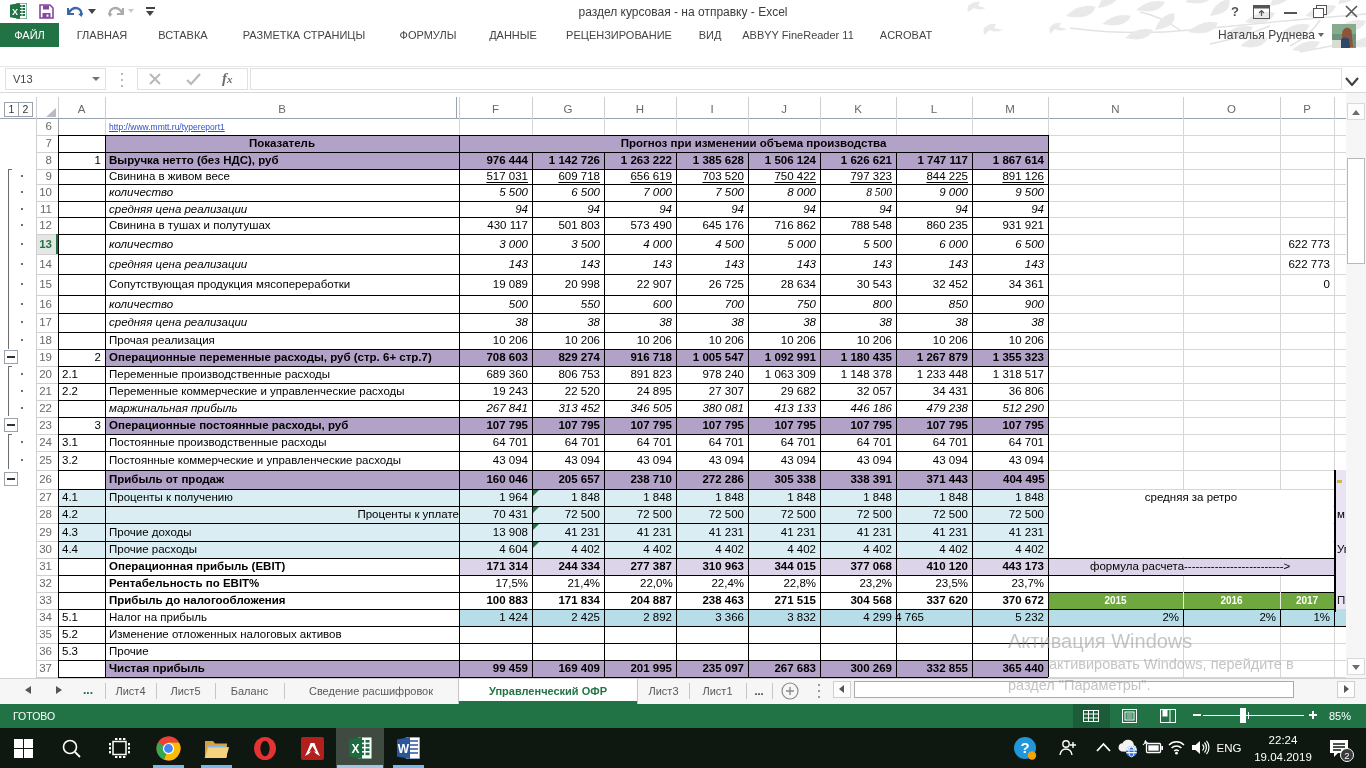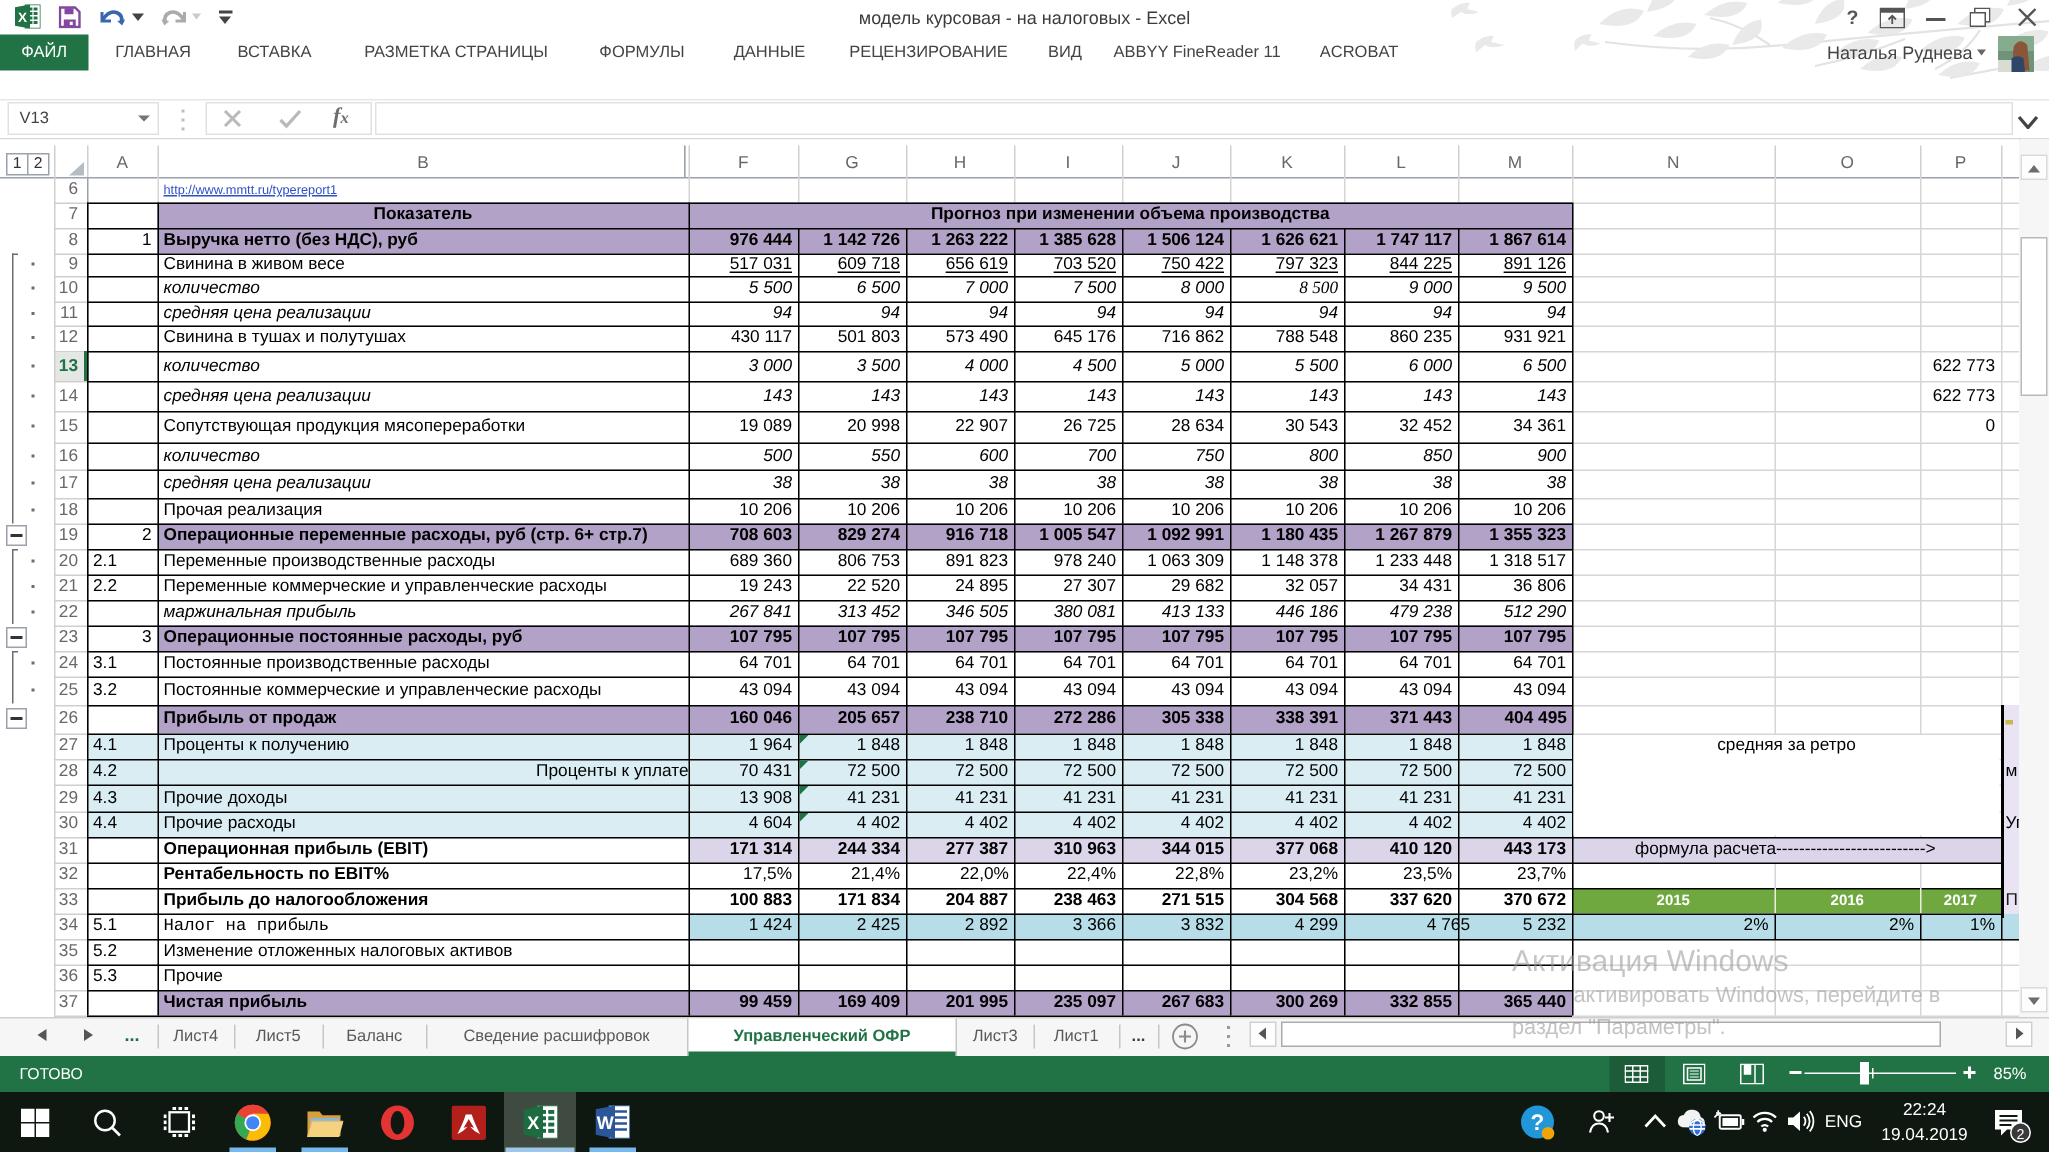--- a/index.html
+++ b/index.html
@@ -70,21 +70,21 @@
   </svg>
 <div style="left:88px;top:9px;width:0;height:0;border-left:4px solid transparent;border-right:4px solid transparent;border-top:5px solid #444"></div>
 <svg style="left:107px;top:5px;width:18px;height:14px" viewBox="0 0 18 14">
 <path d="M16 3 L16 9 L10 9" fill="none" stroke="#ababab" stroke-width="2"></path>
 <path d="M15.5 8 Q11 1.5 6 3.5 Q2 5 3 10" fill="none" stroke="#ababab" stroke-width="2.4"></path>
 <path d="M5.8 9 l-3.2 3 l-2 -4z" fill="#ababab"></path>
   </svg>
 <div style="left:128px;top:9px;width:0;height:0;border-left:3.5px solid transparent;border-right:3.5px solid transparent;border-top:4.5px solid #c9c9c9"></div>
 <div style="left:146px;top:7px;width:9px;height:2px;background:#444"></div>
 <div style="left:146px;top:11px;width:0;height:0;border-left:4.5px solid transparent;border-right:4.5px solid transparent;border-top:5px solid #444"></div>
-<div class="c" style="left:483px;top:4px;width:400px;height:16px;line-height:16px;text-align:center;;font-size:12px;color:#3c3c3c;left:483px;width:400px">модель курсовая - на налоговых - Excel</div>
+<div class="c" style="left:483px;top:4px;width:400px;height:16px;line-height:16px;text-align:center;;font-size:12px;color:#3c3c3c;left:483px;width:400px">раздел курсовая - на отправку - Excel</div>
 <div class="c" style="left:1226px;top:3px;width:18px;height:18px;line-height:18px;text-align:center;font-size:13px;font-weight:bold;color:#555">?</div>
 <svg style="left:1253px;top:5px;width:17px;height:14px" viewBox="0 0 17 14">
 <rect x="0.5" y="0.5" width="16" height="13" fill="none" stroke="#555" stroke-width="1"></rect>
 <rect x="0.5" y="0.5" width="16" height="3" fill="#555"></rect>
 <path d="M8.5 11 L8.5 6 M6 8 L8.5 5.5 L11 8" stroke="#555" stroke-width="1.2" fill="none"></path>
   </svg>
 <div style="left:1284px;top:12px;width:13px;height:2px;background:#555"></div>
 <svg style="left:1313px;top:5px;width:14px;height:13px" viewBox="0 0 14 13">
 <rect x="3.5" y="0.5" width="10" height="9" fill="#fff" stroke="#555"></rect>
 <rect x="0.5" y="3.5" width="10" height="9" fill="#fff" stroke="#555"></rect>
@@ -590,21 +590,21 @@
 <div class="c b" style="left:748px;top:592px;width:72px;height:17px;line-height:17px;text-align:right;padding-right:4px;">271 515</div>
 <div class="c b" style="left:820px;top:592px;width:76px;height:17px;line-height:17px;text-align:right;padding-right:4px;">304 568</div>
 <div class="c b" style="left:896px;top:592px;width:76px;height:17px;line-height:17px;text-align:right;padding-right:4px;">337 620</div>
 <div class="c b" style="left:972px;top:592px;width:76px;height:17px;line-height:17px;text-align:right;padding-right:4px;">370 672</div>
 <div class="c" style="left:459px;top:609px;width:73px;height:17px;line-height:17px;text-align:right;padding-right:4px;">1 424</div>
 <div class="c" style="left:532px;top:609px;width:72px;height:17px;line-height:17px;text-align:right;padding-right:4px;">2 425</div>
 <div class="c" style="left:604px;top:609px;width:72px;height:17px;line-height:17px;text-align:right;padding-right:4px;">2 892</div>
 <div class="c" style="left:676px;top:609px;width:72px;height:17px;line-height:17px;text-align:right;padding-right:4px;">3 366</div>
 <div class="c" style="left:748px;top:609px;width:72px;height:17px;line-height:17px;text-align:right;padding-right:4px;">3 832</div>
 <div class="c" style="left:820px;top:609px;width:76px;height:17px;line-height:17px;text-align:right;padding-right:4px;">4 299</div>
-<div class="c" style="left:908px;top:609px;width:76px;height:17px;line-height:17px;text-align:right;padding-right:4px;">4 765</div>
+<div class="c" style="left:852px;top:609px;width:76px;height:17px;line-height:17px;text-align:right;padding-right:4px;">4 765</div>
 <div class="c" style="left:972px;top:609px;width:76px;height:17px;line-height:17px;text-align:right;padding-right:4px;">5 232</div>
 <div class="c b" style="left:459px;top:660px;width:73px;height:17px;line-height:17px;text-align:right;padding-right:4px;">99 459</div>
 <div class="c b" style="left:532px;top:660px;width:72px;height:17px;line-height:17px;text-align:right;padding-right:4px;">169 409</div>
 <div class="c b" style="left:604px;top:660px;width:72px;height:17px;line-height:17px;text-align:right;padding-right:4px;">201 995</div>
 <div class="c b" style="left:676px;top:660px;width:72px;height:17px;line-height:17px;text-align:right;padding-right:4px;">235 097</div>
 <div class="c b" style="left:748px;top:660px;width:72px;height:17px;line-height:17px;text-align:right;padding-right:4px;">267 683</div>
 <div class="c b" style="left:820px;top:660px;width:76px;height:17px;line-height:17px;text-align:right;padding-right:4px;">300 269</div>
 <div class="c b" style="left:896px;top:660px;width:76px;height:17px;line-height:17px;text-align:right;padding-right:4px;">332 855</div>
 <div class="c b" style="left:972px;top:660px;width:76px;height:17px;line-height:17px;text-align:right;padding-right:4px;">365 440</div>
 <div class="c b" style="left:105px;top:152px;width:354px;height:17px;line-height:17px;text-align:left;padding-left:4px;">Выручка нетто (без НДС), руб</div>
@@ -626,21 +626,21 @@
 <div class="c" style="left:105px;top:434px;width:354px;height:17px;line-height:17px;text-align:left;padding-left:4px;">Постоянные производственные расходы</div>
 <div class="c" style="left:105px;top:451px;width:354px;height:19px;line-height:19px;text-align:left;padding-left:4px;">Постоянные коммерческие и управленческие расходы</div>
 <div class="c b" style="left:105px;top:470px;width:354px;height:19px;line-height:19px;text-align:left;padding-left:4px;">Прибыль от продаж</div>
 <div class="c" style="left:105px;top:489px;width:354px;height:17px;line-height:17px;text-align:left;padding-left:4px;">Проценты к получению</div>
 <div class="c" style="left:105px;top:506px;width:354px;height:17px;line-height:17px;text-align:right;padding-left:4px;">Проценты к уплате</div>
 <div class="c" style="left:105px;top:523px;width:354px;height:18px;line-height:18px;text-align:left;padding-left:4px;">Прочие доходы</div>
 <div class="c" style="left:105px;top:541px;width:354px;height:17px;line-height:17px;text-align:left;padding-left:4px;">Прочие расходы</div>
 <div class="c b" style="left:105px;top:558px;width:354px;height:17px;line-height:17px;text-align:left;padding-left:4px;">Операционная прибыль (EBIT)</div>
 <div class="c b" style="left:105px;top:575px;width:354px;height:17px;line-height:17px;text-align:left;padding-left:4px;">Рентабельность по EBIT%</div>
 <div class="c b" style="left:105px;top:592px;width:354px;height:17px;line-height:17px;text-align:left;padding-left:4px;">Прибыль до налогообложения</div>
-<div class="c" style="left:105px;top:609px;width:354px;height:17px;line-height:17px;text-align:left;padding-left:4px;font-family:Liberation Mono, monospace;">Налог на прибыль</div>
+<div class="c" style="left:105px;top:609px;width:354px;height:17px;line-height:17px;text-align:left;padding-left:4px;">Налог на прибыль</div>
 <div class="c" style="left:105px;top:626px;width:354px;height:17px;line-height:17px;text-align:left;padding-left:4px;">Изменение отложенных налоговых активов</div>
 <div class="c" style="left:105px;top:643px;width:354px;height:17px;line-height:17px;text-align:left;padding-left:4px;">Прочие</div>
 <div class="c b" style="left:105px;top:660px;width:354px;height:17px;line-height:17px;text-align:left;padding-left:4px;">Чистая прибыль</div>
 <div class="c" style="left:105px;top:118px;width:354px;height:17px;line-height:17px;text-align:left;padding-left:4px;"><span style="color:#2d50c8;text-decoration:underline;font-size:8.5px">http://www.mmtt.ru/typereport1</span></div>
 <div class="c b" style="left:105px;top:135px;width:354px;height:17px;line-height:17px;text-align:center;;">Показатель</div>
 <div class="c c b" style="left:459px;top:135px;width:589px;height:17px;line-height:17px;text-align:center;;">Прогноз при изменении объема производства</div>
 <div class="c" style="left:58px;top:152px;width:47px;height:17px;line-height:17px;text-align:right;padding-right:4px;">1</div>
 <div class="c" style="left:58px;top:349px;width:47px;height:17px;line-height:17px;text-align:right;padding-right:4px;">2</div>
 <div class="c" style="left:58px;top:417px;width:47px;height:17px;line-height:17px;text-align:right;padding-right:4px;">3</div>
 <div class="c" style="left:58px;top:366px;width:47px;height:17px;line-height:17px;text-align:left;padding-left:4px;">2.1</div>

